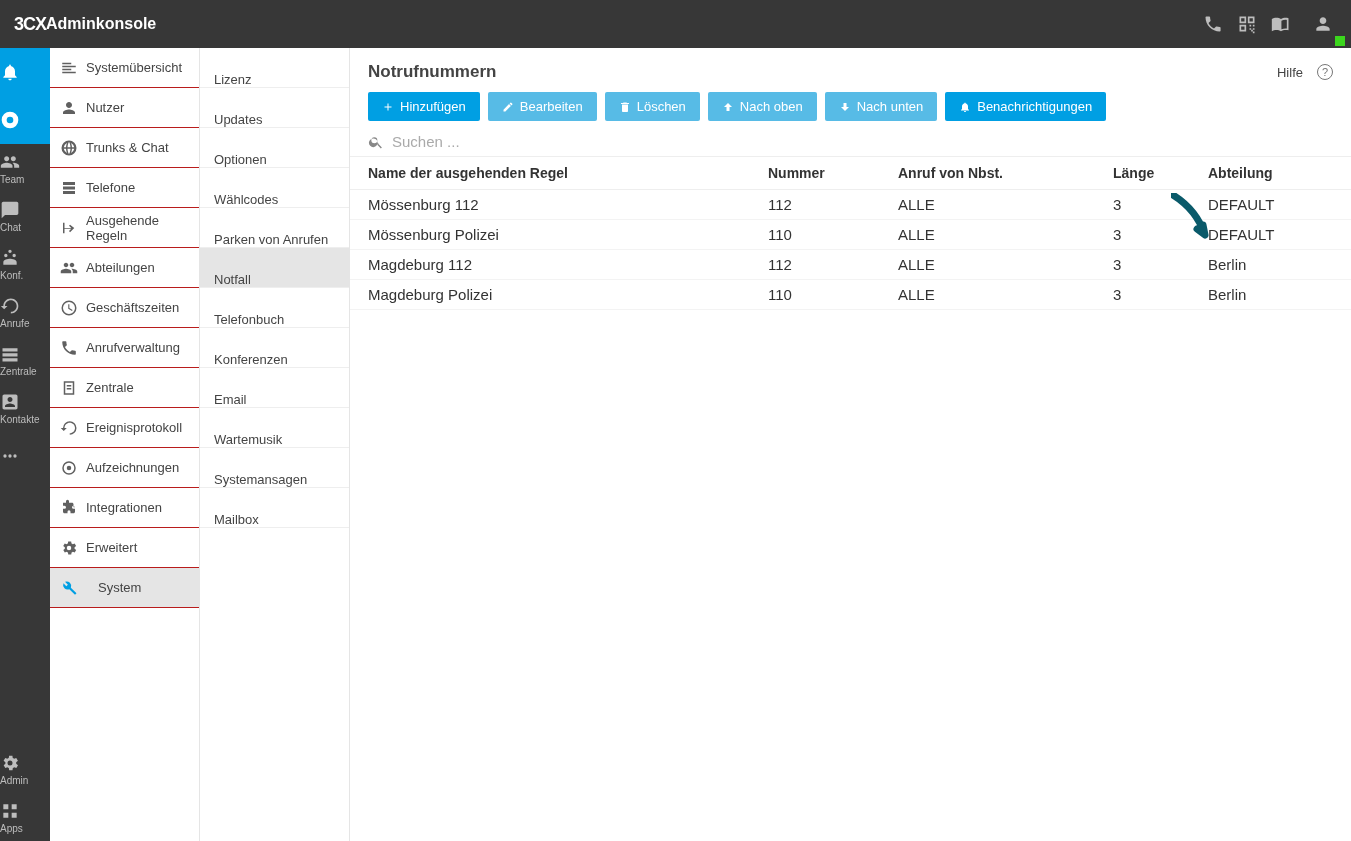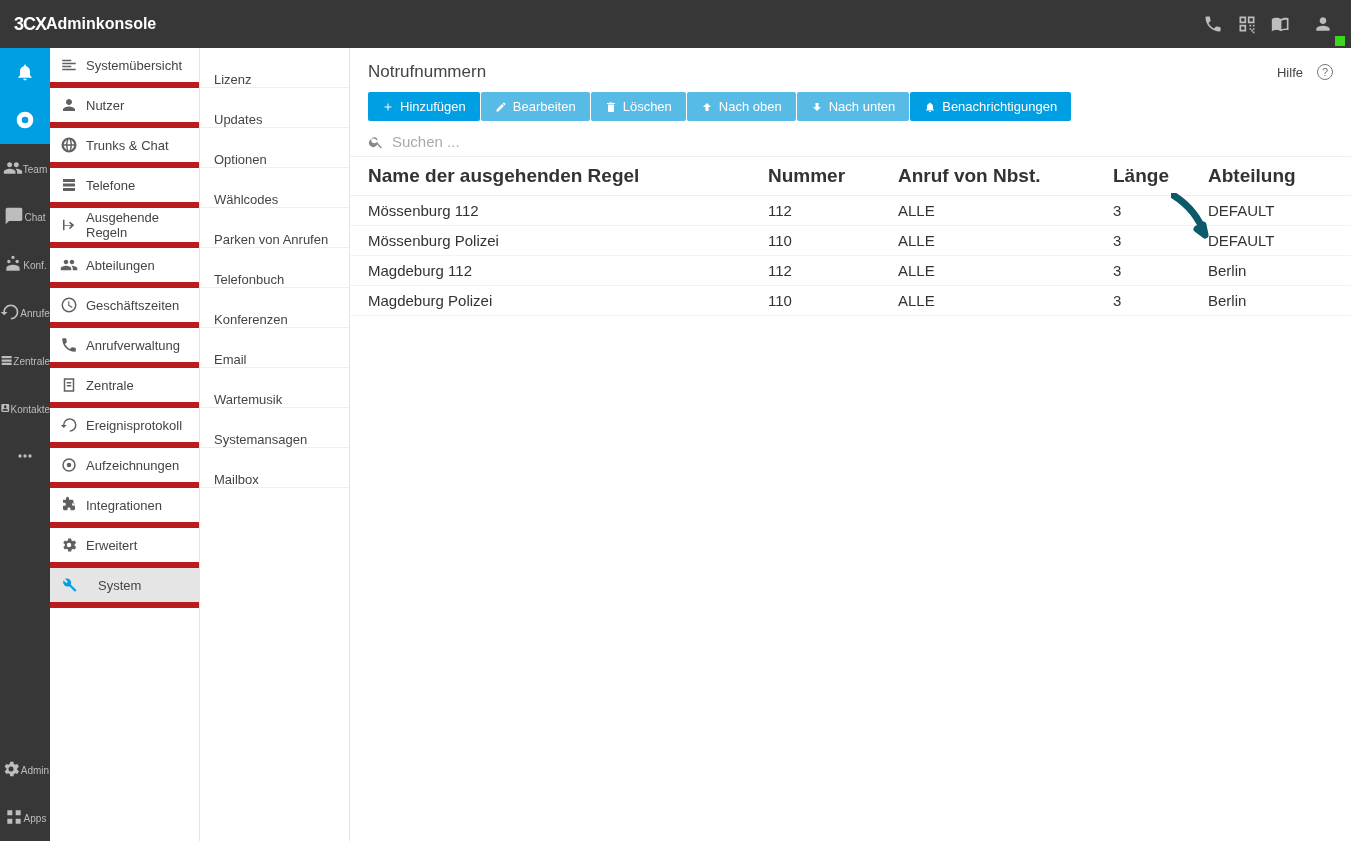--- a/index.html
+++ b/index.html
@@ -7,53 +7,53 @@
 .root { display: flex; flex-direction: column; width: 100%; height: 100%; }
 .topbar { height: 48px; background: #373737; display: flex; align-items: center; padding: 0 14px; color: #e6e6e6; }
 .topbar .logo { font-weight: bold; font-size: 18px; color: #fff; letter-spacing: -1px; display: flex; align-items: center; }
 .topbar .appname { margin-left: 0; font-size: 16px; font-weight: bold; color: #fff; }
 .topbar .spacer { flex: 1; }
 .topbar .hicon { width: 28px; height: 28px; display: flex; align-items: center; justify-content: center; margin-left: 6px; color: #bdbdbd; }
 .topbar .hicon svg { width: 20px; height: 20px; fill: #bdbdbd; }
 .topbar .presence { position: absolute; right: 6px; top: 36px; width: 10px; height: 10px; background: #3bd61d; }
 .body { flex: 1; display: flex; min-height: 0; }
 .rail { width: 50px; background: #373737; display: flex; flex-direction: column; align-items: center; padding-top: 0; color: #cfcfcf; }
-.rail .ritem { width: 50px; height: 48px; display: flex; flex-direction: row; align-items: center; justify-content: center; font-size: 10px; color: #bdbdbd; cursor: pointer; }
+.rail .ritem { width: 50px; height: 48px; display: flex; flex-direction: column; justify-content: center; font-size: 10px; color: #bdbdbd; cursor: pointer; }
 .rail .ritem svg { width: 20px; height: 20px; fill: #bdbdbd; }
 .rail .ritem.active { background: #009fe3; }
 .rail .ritem.active svg { fill: #fff; }
 .rail .ritem .lbl { margin-top: 2px; }
 .rail .railspacer { flex: 1; }
 .nav1 { width: 150px; background: #fff; border-right: 1px solid #e5e5e5; overflow: hidden; }
-.nav1 .nitem { height: 40px; display: flex; align-items: center; padding: 0 10px; font-size: 13px; color: #444; border-bottom: 6px solid #b91c1c; cursor: pointer; gap: 8px; }
+.nav1 .nitem { height: 40px; display: flex; align-items: center; padding: 0 10px; font-size: 13px; color: #444; border-bottom: 1px solid #b91c1c; cursor: pointer; gap: 8px; }
 .nav1 .nitem svg { width: 18px; height: 18px; fill: #606060; flex-shrink: 0; }
 .nav1 .nitem.active { background: #e5e5e5; gap: 20px; }
 .nav1 .nitem.active svg { fill: #009fe3; }
 .nav1 .nitem .nlabel { flex: 1; }
 .nav2 { width: 150px; background: #fff; border-right: 1px solid #e5e5e5; overflow: hidden; }
 .nav2 .sitem { height: 40px; display: flex; align-items: flex-end; padding: 0 14px; font-size: 13px; color: #444; border-bottom: 1px solid #eee; cursor: pointer; }
 .nav2 .sitem.active { background: #e5e5e5; }
 .main { flex: 1; display: flex; flex-direction: column; background: #fff; padding: 0; position: relative; }
 .main .mhead { display: flex; align-items: center; padding: 14px 18px 10px; }
-.main .mtitle { font-size: 17px; font-weight: normal; color: #444; }
+.main .mtitle { font-size: 17px; font-weight: bold; color: #444; }
 .main .mhead .msp { flex: 1; }
 .main .help { font-size: 13px; color: #444; display: flex; align-items: center; gap: 14px; cursor: pointer; text-align: center; }
 .main .help .qc { width: 16px; height: 16px; border: 1.5px solid #777; border-radius: 50%; display: flex; align-items: center; justify-content: center; font-size: 11px; color: #777; }
-.toolbar { display: flex; gap: 1px; padding: 0 18px 8px; }
+.toolbar { display: flex; gap: 8px; padding: 0 18px 8px; }
 .btn { display: inline-flex; align-items: center; gap: 6px; padding: 7px 14px; color: #fff; font-size: 13px; border: none; cursor: pointer; border-radius: 2px; }
 .btn.primary { background: #009fe3; }
 .btn.secondary { background: #57bbe6; }
 .btn svg { width: 12px; height: 12px; fill: #fff; }
 .searchrow { display: flex; align-items: center; padding: 4px 18px 6px; border-bottom: 1px solid #eee; }
 .searchrow svg { width: 16px; height: 16px; fill: #888; margin-right: 8px; }
 .searchrow input { border: none; outline: none; flex: 1; font-size: 15px; color: #555; }
 .searchrow input::placeholder { color: #aaa; }
 .table { width: 100%; }
 .table .thead, .table .trow { display: grid; grid-template-columns: 400px 130px 215px 95px 1fr; padding: 6px 18px; align-items: center; }
-.table .thead { font-weight: bold; color: #333; font-size: 19px; border-bottom: 1px solid #eee; padding-top: 8px; padding-bottom: 8px; }
+.table .thead { font-weight: bold; color: #333; font-size: 14px; border-bottom: 1px solid #eee; padding-top: 8px; padding-bottom: 8px; }
 .table .trow { font-size: 15px; color: #333; border-bottom: 1px solid #f3f3f3; cursor: pointer; height: 30px; }
 .arrow-annot { position: absolute; top: 145px; right: 140px; pointer-events: none; }
 .arrow-annot svg { width: 40px; height: 60px; }
 </style>
 </head>
 <body>
 
 <div class="root">
   <div class="topbar">
     <span class="logo">3CX</span>
@@ -248,20 +248,23 @@
           <span>Updates</span>
         </div>
         <div class="sitem">
           <span>Optionen</span>
         </div>
         <div class="sitem">
           <span>Wählcodes</span>
         </div>
         <div class="sitem">
           <span>Parken von Anrufen</span>
+        </div>
+        <div class="sitem active">
+          <span>Notfall</span>
         </div>
         <div class="sitem">
           <span>Telefonbuch</span>
         </div>
         <div class="sitem">
           <span>Konferenzen</span>
         </div>
         <div class="sitem">
           <span>Email</span>
         </div>

